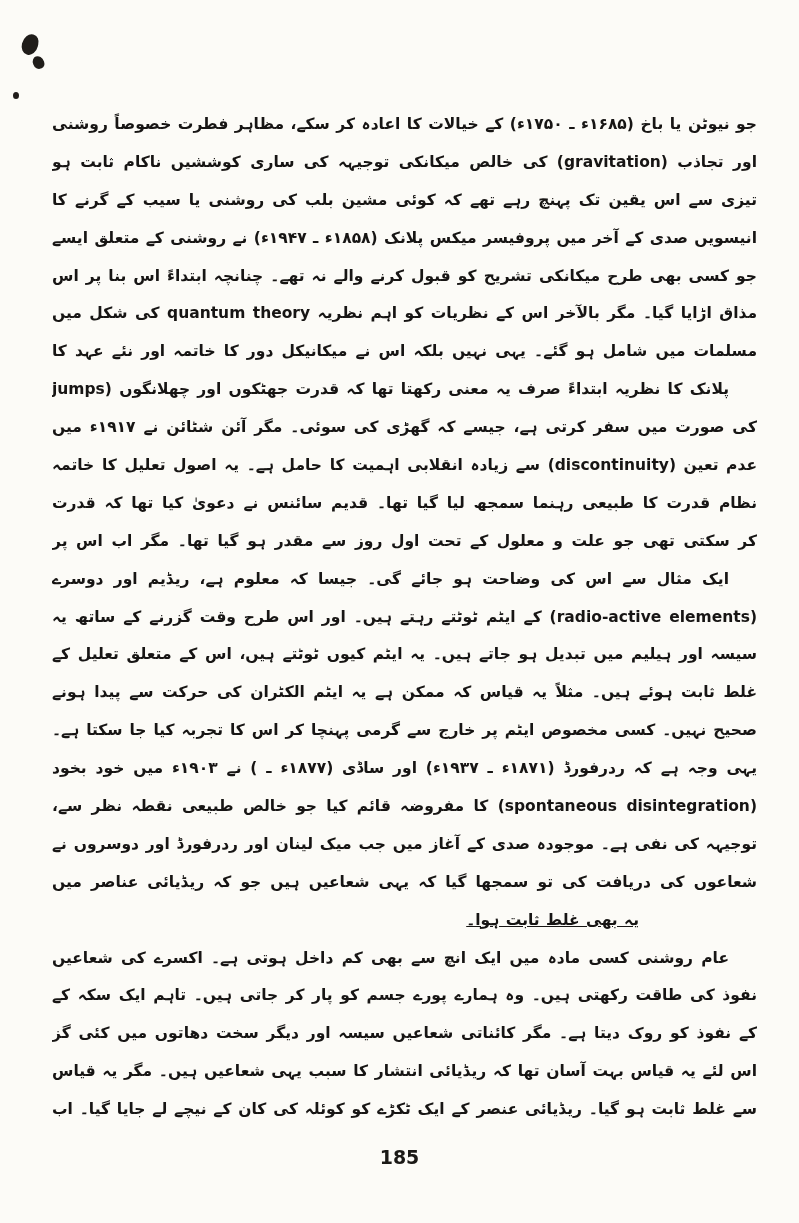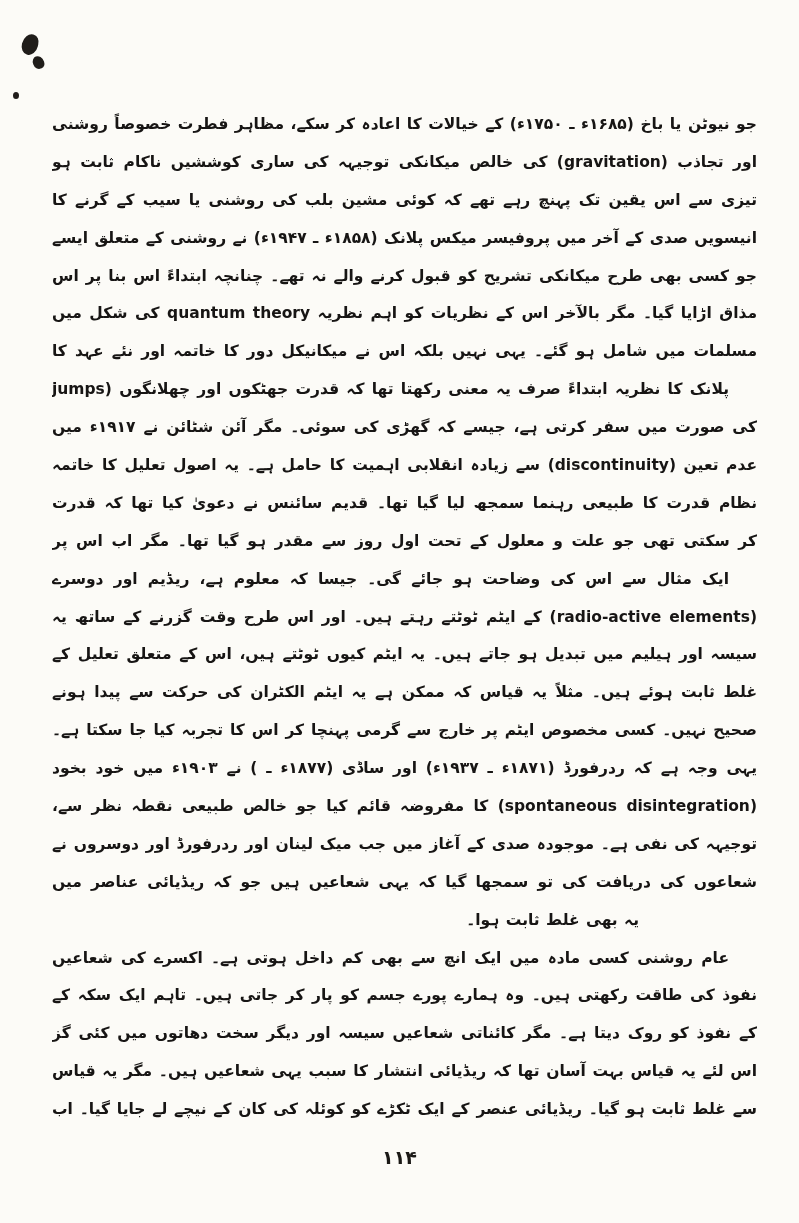--- a/index.html
+++ b/index.html
@@ -24,21 +24,21 @@
     line-height:37.9px;
     height:37.9px;
     color:#171514;
     text-align:justify;
     text-align-last:justify;
     overflow:hidden;
     word-spacing:1px;
   }
   .p-first{text-indent:28px;}
   .p-last{text-align-last:right;}
-  .p-last-indent{text-align-last:right;text-indent:118px;}
+  .p-last-indent{text-align-last:right;text-indent:118px;text-decoration:underline;}
   .page-number{
     position:absolute;
     top:1146px;left:0;right:0;
     text-align:center;
     font-family:"DejaVu Sans",sans-serif;
     font-weight:bold;
     font-size:19px;
     color:#1b1916;
   }
   .spk{position:absolute;background:#201d1a;}
@@ -77,14 +77,14 @@
       <div class="line">توجیہہ کی نفی ہے۔ موجودہ صدی کے آغاز میں جب میک لینان اور ردرفورڈ اور دوسروں نے کائناتی</div>
       <div class="line">شعاعوں کی دریافت کی تو سمجھا گیا کہ یہی شعاعیں ہیں جو کہ ریڈیائی عناصر میں انتشار کا سبب ہیں۔ مگر تجربہ سے</div>
       <div class="line p-last-indent">یہ بھی غلط ثابت ہوا۔</div>
       <div class="line p-first">عام روشنی کسی مادہ میں ایک انچ سے بھی کم داخل ہوتی ہے۔ اکسرے کی شعاعیں اس سے کہیں زیادہ</div>
       <div class="line">نفوذ کی طاقت رکھتی ہیں۔ وہ ہمارے پورے جسم کو پار کر جاتی ہیں۔ تاہم ایک سکہ کے برابر دھات کا ٹکڑا ان</div>
       <div class="line">کے نفوذ کو روک دیتا ہے۔ مگر کائناتی شعاعیں سیسہ اور دیگر سخت دھاتوں میں کئی گز تک اتر جاتی ہیں۔</div>
       <div class="line">اس لئے یہ قیاس بہت آسان تھا کہ ریڈیائی انتشار کا سبب یہی شعاعیں ہیں۔ مگر یہ قیاس نہایت سادہ تجربے</div>
       <div class="line">سے غلط ثابت ہو گیا۔ ریڈیائی عنصر کے ایک ٹکڑے کو کوئلہ کی کان کے نیچے لے جایا گیا۔ اب وہ کائناتی شعاعوں</div>
     </div>
 
-  <div class="page-number">۱۱۴</div>
+  <div class="page-number">185</div>
 </div>
 
 </body></html>

